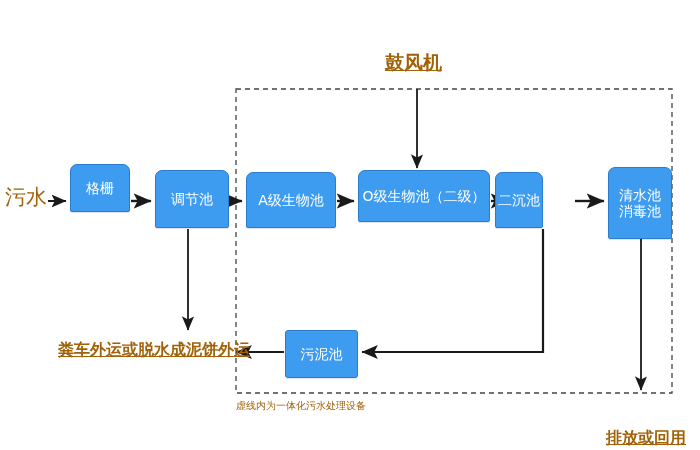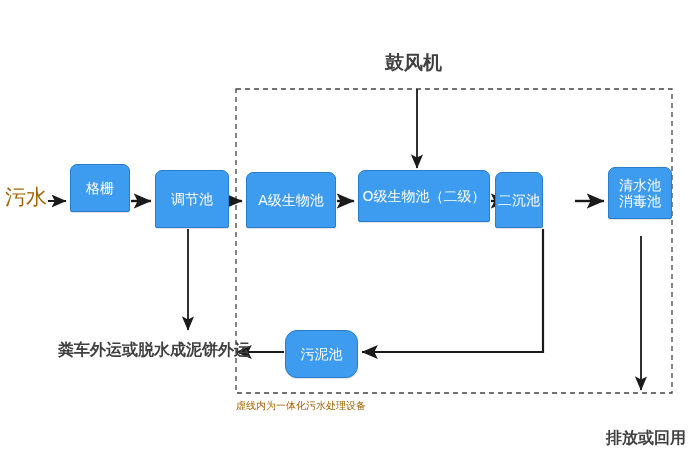--- a/index.html
+++ b/index.html
@@ -40,21 +40,22 @@
   .box.two-line { flex-direction: column; }
   .label {
     position: absolute;
     white-space: pre;
     line-height: 1.1;
   }
   .label.black {
     color: #a16207;
   }
   .label.blue {
-    color: #404040;
+    color: #a16207;
+    text-decoration: underline;
   }
   svg line, svg path, svg polyline {
     shape-rendering: geometricPrecision;
   }
 </style>
 </head>
 <body>
 
 <svg id="canvas" viewBox="0 0 700 450" width="700" height="450" xmlns="http://www.w3.org/2000/svg">
   <defs>
@@ -104,26 +105,26 @@
 </div>
 
 <div class="box" style="left:358px; top:170px; width:132px; height:52px; border-radius:7px 7px 2px 2px;">
   <span>O级生物池（二级）</span>
 </div>
 
 <div class="box" style="left:495px; top:172px; width:48px; height:56px;">
   <span>二沉池</span>
 </div>
 
-<div class="box two-line" style="left:608px; top:167px; width:64px; height:52px;">
+<div class="box two-line" style="left:608px; top:167px; width:64px; height:72px;">
   <span>清水池</span>
   <span>消毒池</span>
 </div>
 
-<div class="box" style="left:285px; top:330px; width:73px; height:48px; border-radius:12px;">
+<div class="box" style="left:285px; top:330px; width:73px; height:48px; border-radius:3px;">
   <span>污泥池</span>
 </div>
 
 <div class="label black" style="left:5px; top:186px; font-size:21px;">污水</div>
 
 <div class="label blue" style="left:385px; top:52px; font-size:19px; font-weight:bold;">鼓风机</div>
 
 <div class="label blue" style="left:50px; top:341px; font-size:16px; font-weight:bold;margin-left:8px;">粪车外运或脱水成泥饼外运</div>
 
 <div class="label black" style="left:236px; top:400px; font-size:10px;">虚线内为一体化污水处理设备</div>

